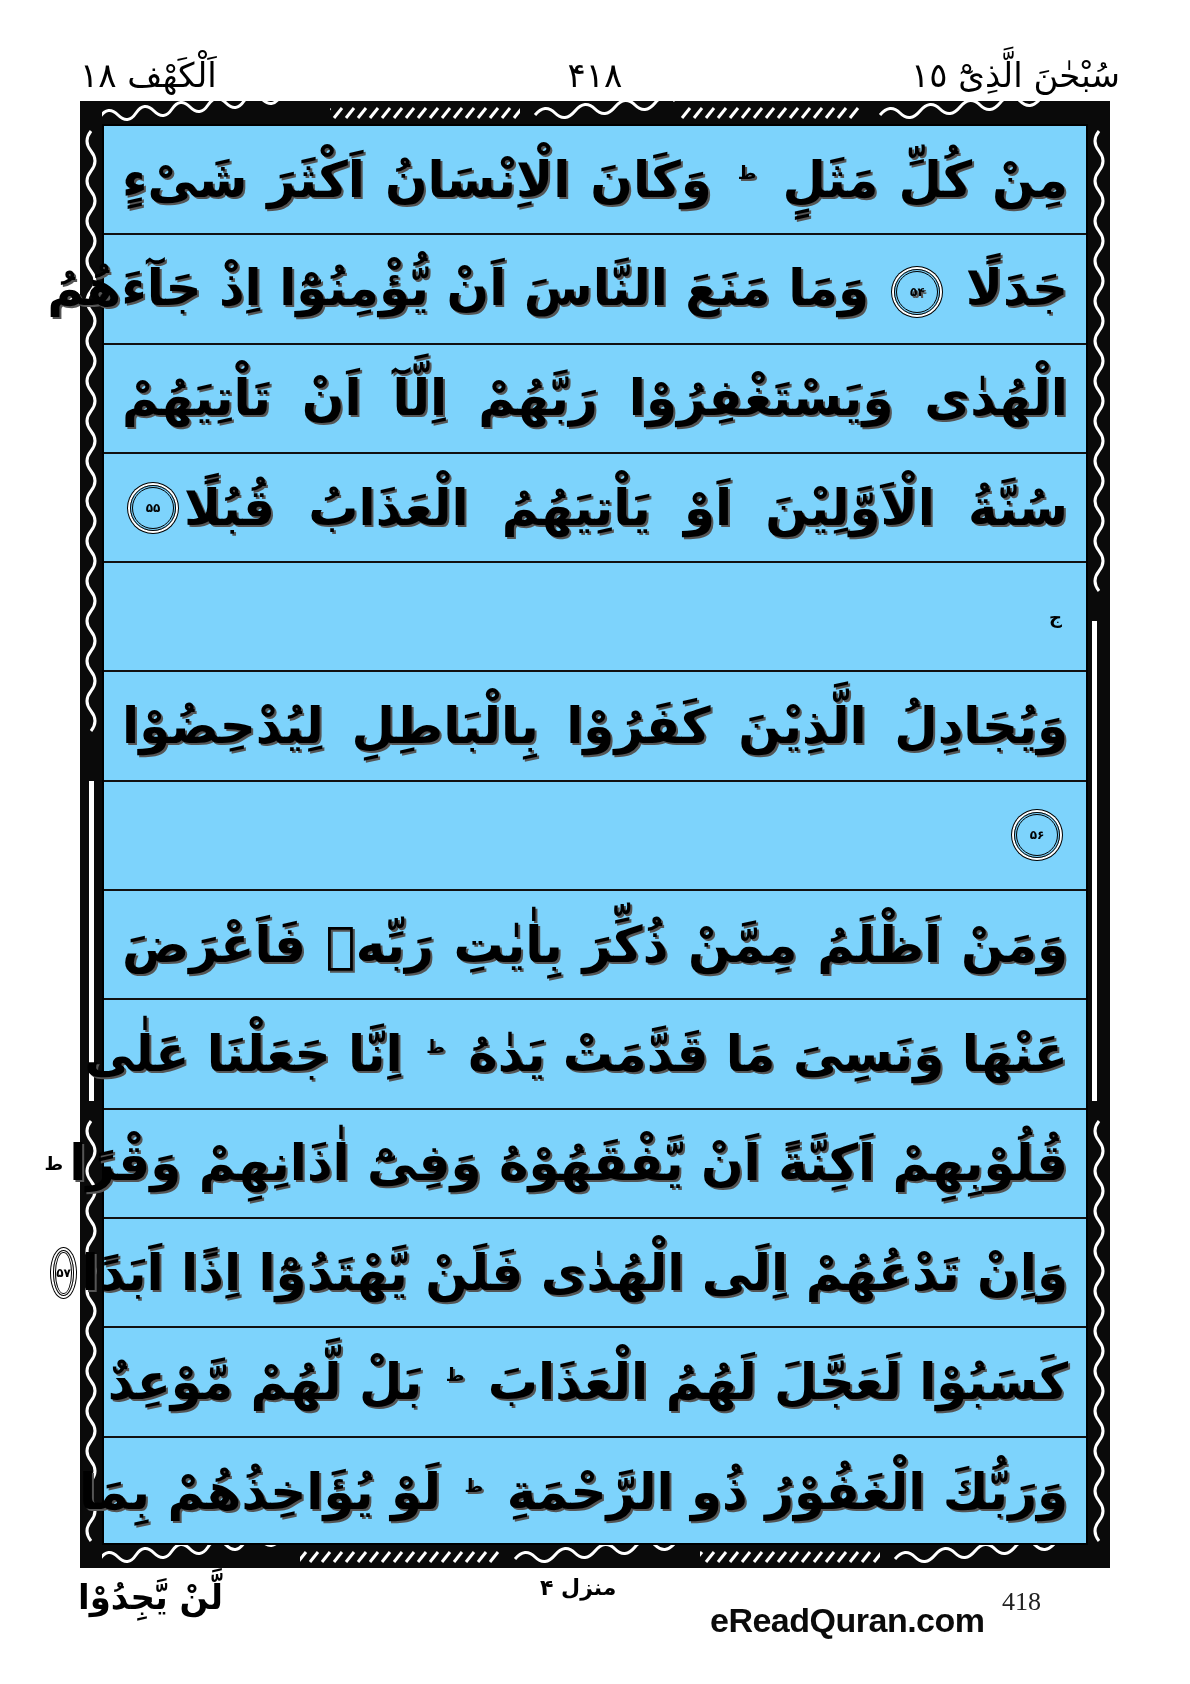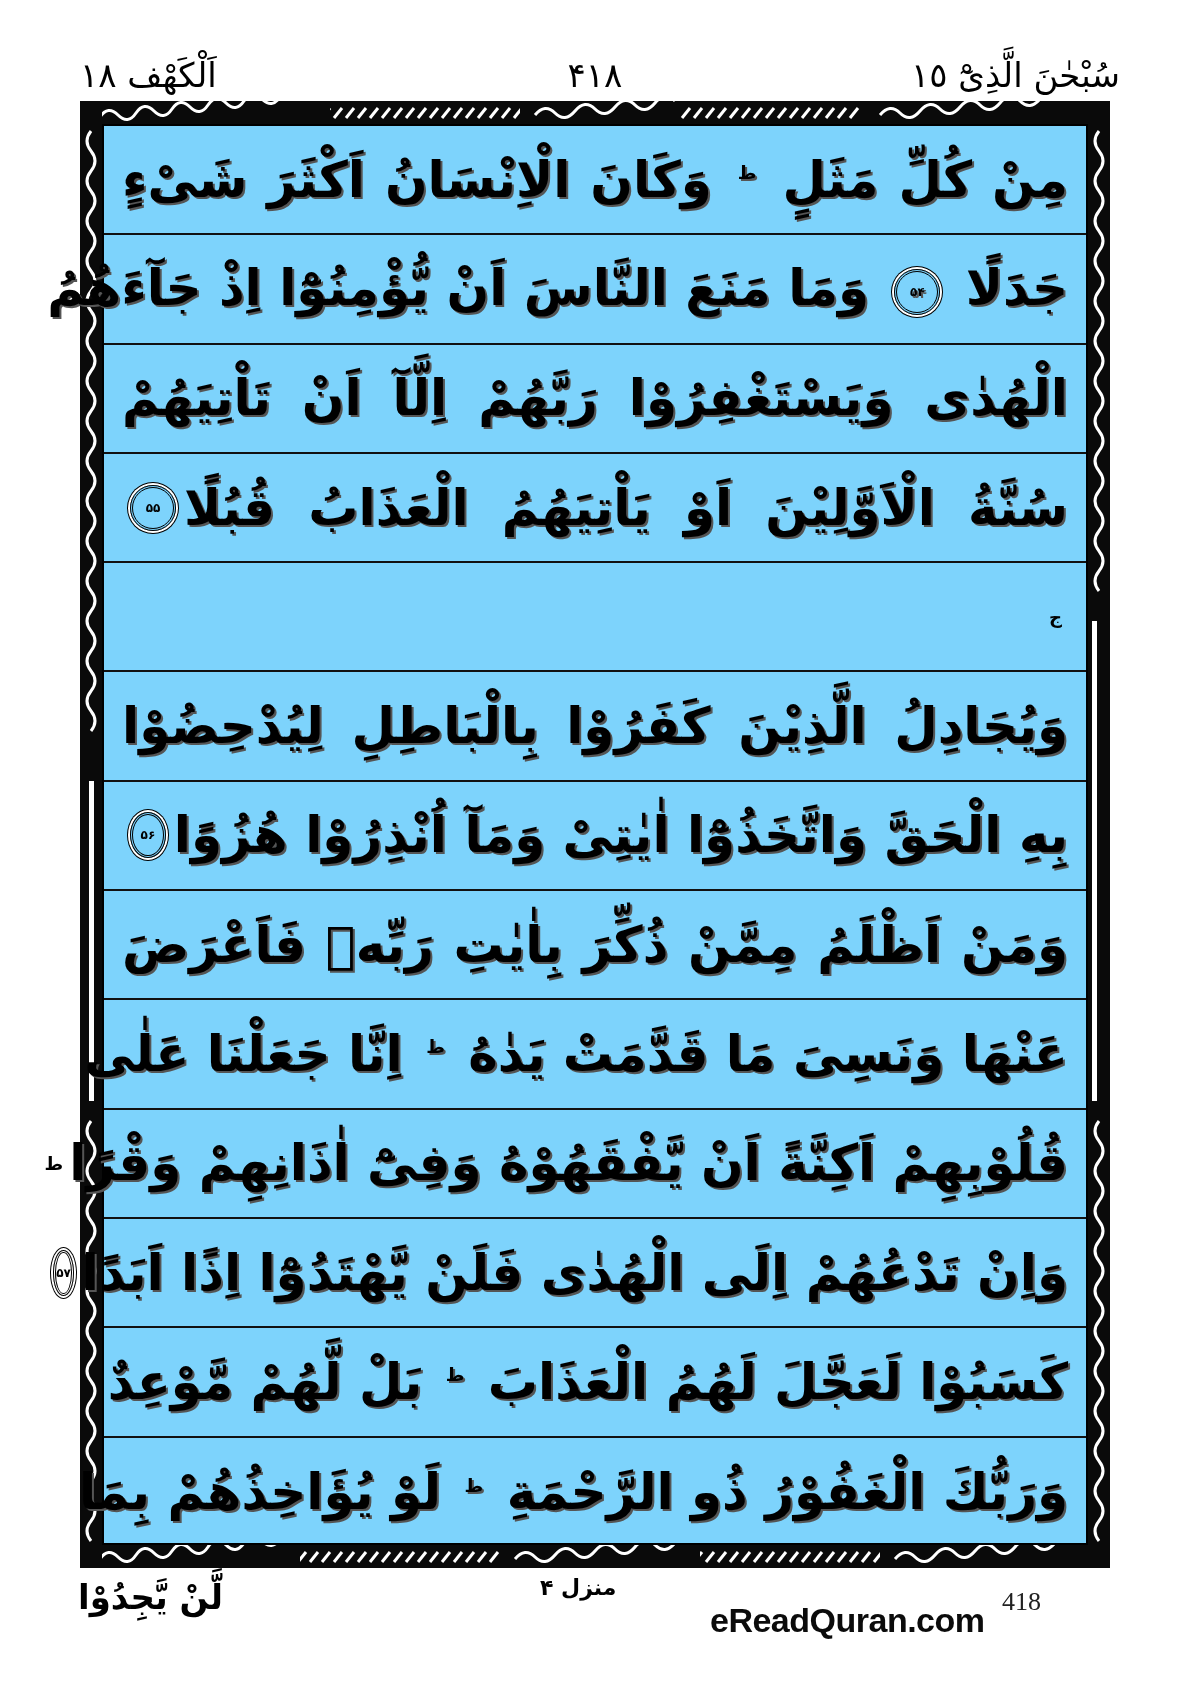--- a/index.html
+++ b/index.html
@@ -131,23 +131,20 @@
     <span class="waqf">ج</span>
   </div>
 
   <div class="row">
     <div class="verse-text">
       <span>وَیُجَادِلُ الَّذِیْنَ كَفَرُوْا بِالْبَاطِلِ لِیُدْحِضُوْا</span>
     </div>
   </div>
 
   <div class="row">
-    <div class="verse-text">
-      <span>بِهِ الْحَقَّ وَاتَّخَذُوْٓا اٰیٰتِیْ وَمَآ اُنْذِرُوْا هُزُوًا</span>
-    </div>
     <span class="ayah">۵۶</span>
   </div>
 
   <div class="row">
     <div class="verse-text">
       <span>وَمَنْ اَظْلَمُ مِمَّنْ ذُكِّرَ بِاٰیٰتِ رَبِّهٖ فَاَعْرَضَ</span>
     </div>
   </div>
 
   <div class="row">

